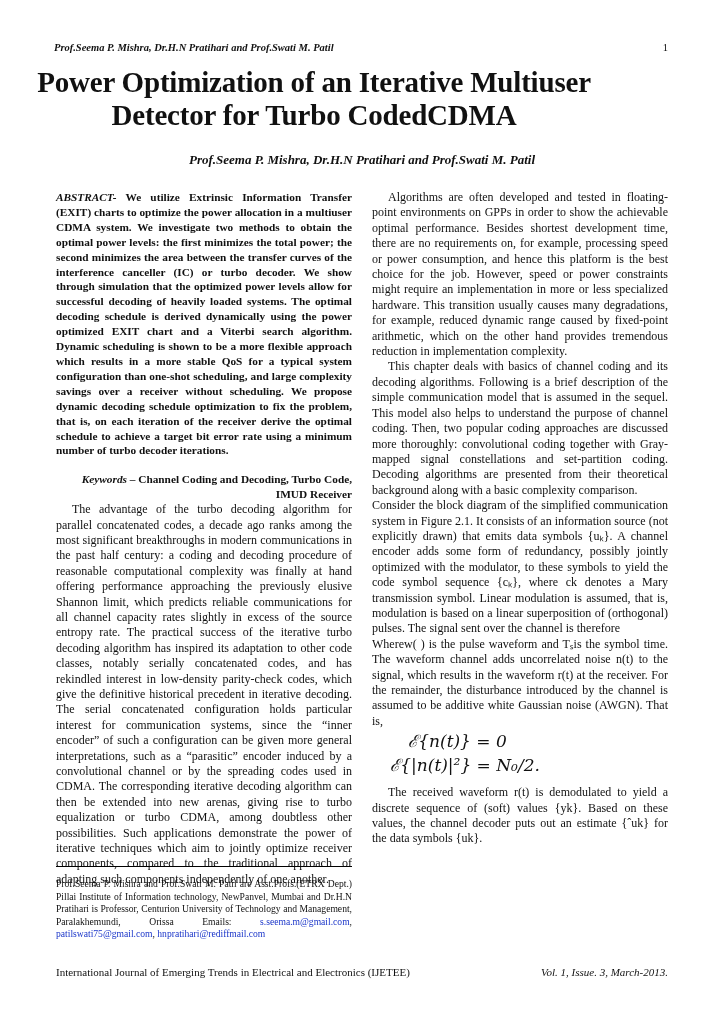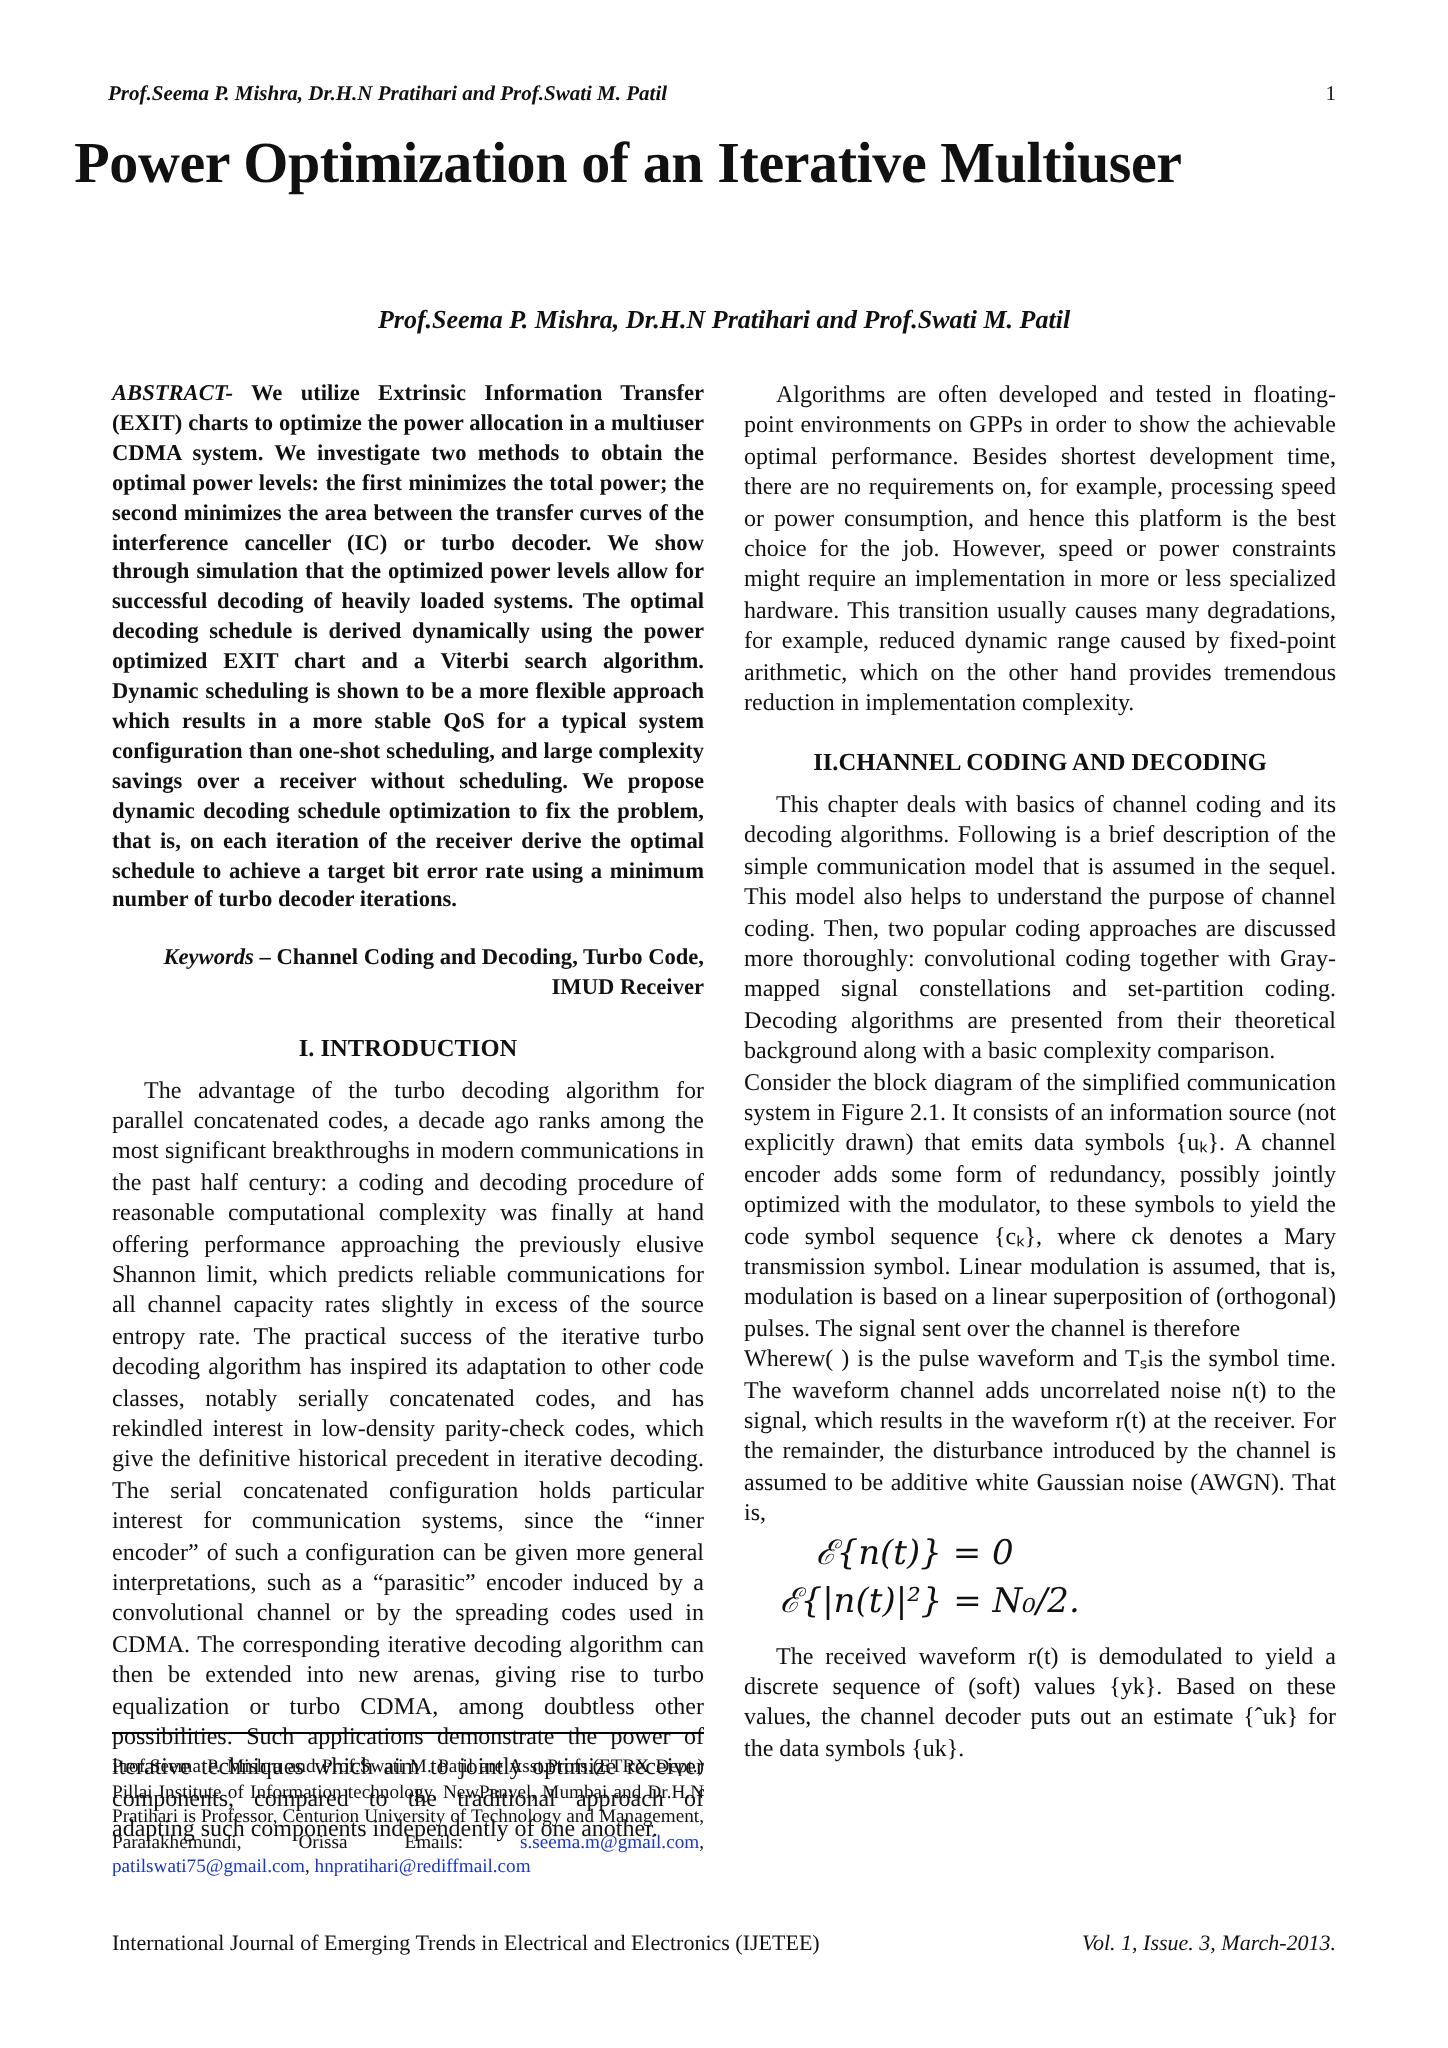--- a/index.html
+++ b/index.html
@@ -34,36 +34,35 @@
   .footer-right { right:56px; top:966px; font-size:11px; font-style:italic; }
 </style>
 </head>
 <body>
 
 <div class="abs running-head">Prof.Seema P. Mishra, Dr.H.N Pratihari and Prof.Swati M. Patil</div>
 <div class="abs page-num">1</div>
 
 <div class="abs title">
   <div>Power Optimization of an Iterative Multiuser</div>
+  <div>Detector for Turbo CodedCDMA</div>
 </div>
 <div class="abs authors">Prof.Seema P. Mishra, Dr.H.N Pratihari and Prof.Swati M. Patil</div>
 
 <div class="abs col col-left">
   <p class="abstract"><span class="lead">ABSTRACT-</span><span> We utilize Extrinsic Information Transfer (EXIT) charts to optimize the power allocation in a multiuser CDMA system. We investigate two methods to obtain the optimal power levels: the first minimizes the total power; the second minimizes the area between the transfer curves of the interference canceller (IC) or turbo decoder. We show through simulation that the optimized power levels allow for successful decoding of heavily loaded systems. The optimal decoding schedule is derived dynamically using the power optimized EXIT chart and a Viterbi search algorithm. Dynamic scheduling is shown to be a more flexible approach which results in a more stable QoS for a typical system configuration than one-shot scheduling, and large complexity savings over a receiver without scheduling. We propose dynamic decoding schedule optimization to fix the problem, that is, on each iteration of the receiver derive the optimal schedule to achieve a target bit error rate using a minimum number of turbo decoder iterations.</span></p>
   <p class="keywords"><span class="lead">Keywords</span><span> – Channel Coding and Decoding, Turbo Code, IMUD Receiver</span></p>
-  <div class="section-head">I. INTRODUCTION</div>
   <p class="indent">The advantage of the turbo decoding algorithm for parallel concatenated codes, a decade ago ranks among the most significant breakthroughs in modern communications in the past half century: a coding and decoding procedure of reasonable computational complexity was finally at hand offering performance approaching the previously elusive Shannon limit, which predicts reliable communications for all channel capacity rates slightly in excess of the source entropy rate. The practical success of the iterative turbo decoding algorithm has inspired its adaptation to other code classes, notably serially concatenated codes, and has rekindled interest in low-density parity-check codes, which give the definitive historical precedent in iterative decoding. The serial concatenated configuration holds particular interest for communication systems, since the “inner encoder” of such a configuration can be given more general interpretations, such as a “parasitic” encoder induced by a convolutional channel or by the spreading codes used in CDMA. The corresponding iterative decoding algorithm can then be extended into new arenas, giving rise to turbo equalization or turbo CDMA, among doubtless other possibilities. Such applications demonstrate the power of iterative techniques which aim to jointly optimize receiver components, compared to the traditional approach of adapting such components independently of one another.</p>
 </div>
 
 <div class="abs footnote-rule"></div>
 <div class="abs footnote"><span>Prof.Seema P. Mishra and Prof.Swati M. Patil are Asst.Profs.(ETRX Dept.) Pillai Institute of Information technology, NewPanvel, Mumbai and Dr.H.N Pratihari is Professor, Centurion University of Technology and Management, Paralakhemundi, Orissa Emails: </span><a>s.seema.m@gmail.com</a><span>, </span><a>patilswati75@gmail.com</a><span>, </span><a>hnpratihari@rediffmail.com</a></div>
 
 <div class="abs col col-right">
   <p class="indent">Algorithms are often developed and tested in floating-point environments on GPPs in order to show the achievable optimal performance. Besides shortest development time, there are no requirements on, for example, processing speed or power consumption, and hence this platform is the best choice for the job. However, speed or power constraints might require an implementation in more or less specialized hardware. This transition usually causes many degradations, for example, reduced dynamic range caused by fixed-point arithmetic, which on the other hand provides tremendous reduction in implementation complexity.</p>
-  <div class="section-head">II.CHANNEL CODING AND DECODING</div>
   <p class="indent">This chapter deals with basics of channel coding and its decoding algorithms. Following is a brief description of the simple communication model that is assumed in the sequel. This model also helps to understand the purpose of channel coding. Then, two popular coding approaches are discussed more thoroughly: convolutional coding together with Gray-mapped signal constellations and set-partition coding. Decoding algorithms are presented from their theoretical background along with a basic complexity comparison.</p>
   <p>Consider the block diagram of the simplified communication system in Figure 2.1. It consists of an information source (not explicitly drawn) that emits data symbols {uₖ}. A channel encoder adds some form of redundancy, possibly jointly optimized with the modulator, to these symbols to yield the code symbol sequence {cₖ}, where ck denotes a Mary transmission symbol. Linear modulation is assumed, that is, modulation is based on a linear superposition of (orthogonal) pulses. The signal sent over the channel is therefore</p>
   <p>Wherew( ) is the pulse waveform and Tₛis the symbol time. The waveform channel adds uncorrelated noise n(t) to the signal, which results in the waveform r(t) at the receiver. For the remainder, the disturbance introduced by the channel is assumed to be additive white Gaussian noise (AWGN). That is,</p>
   <div class="eq2 eq-block">
     <div>ℰ{n(t)} = 0</div>
     <div class="l2">ℰ{|n(t)|²} = N₀/2.</div>
   </div>
   <p class="indent" style="">The received waveform r(t) is demodulated to yield a discrete sequence of (soft) values {yk}. Based on these values, the channel decoder puts out an estimate {ˆuk} for the data symbols {uk}.</p>
 </div>
 

